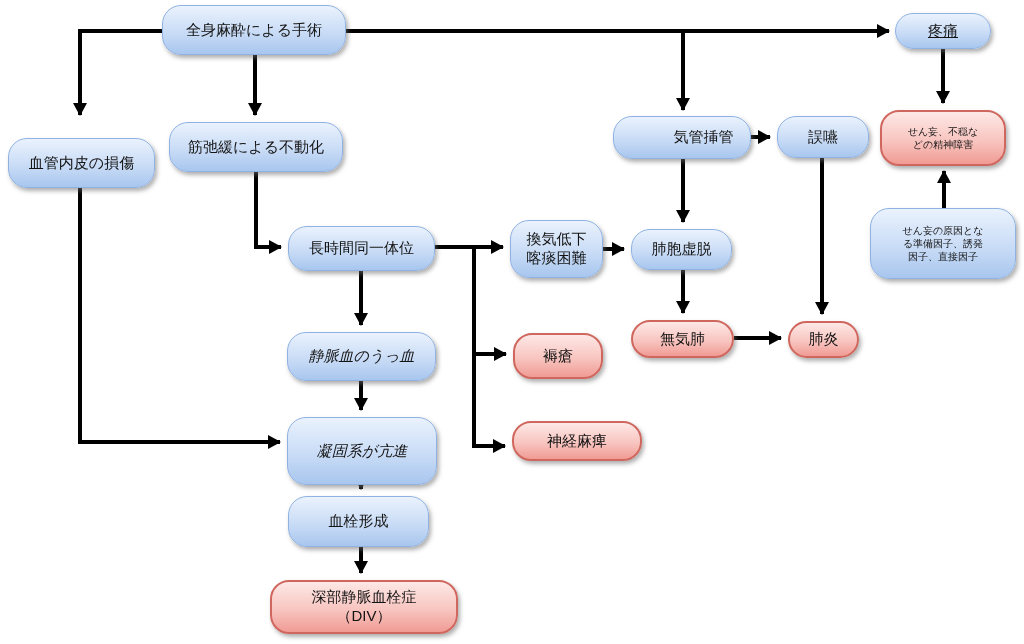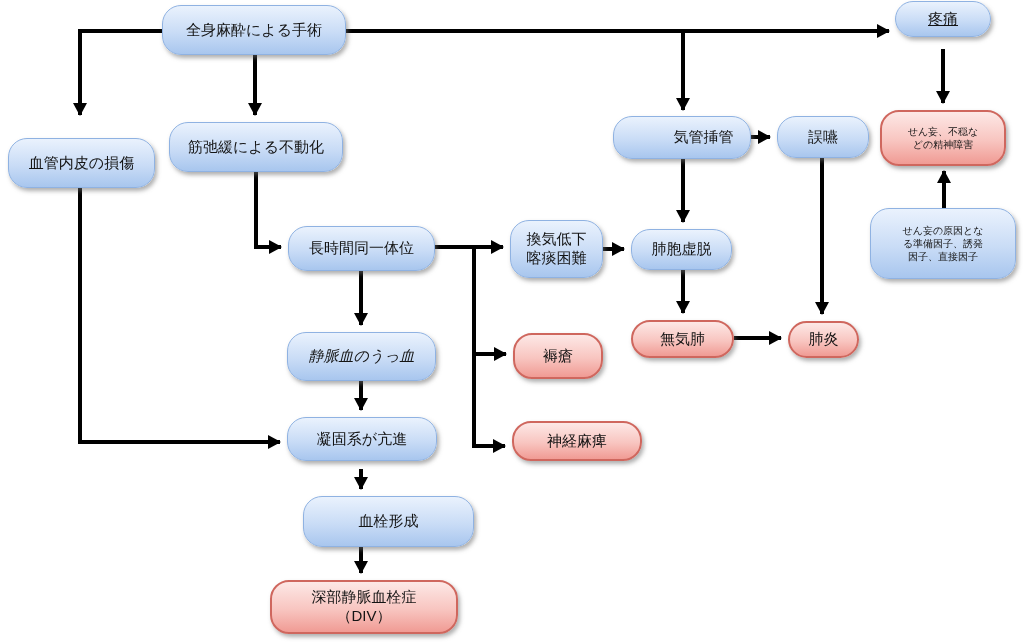--- a/index.html
+++ b/index.html
@@ -59,37 +59,37 @@
       <path d="M361,271 V325" marker-end="url(#ah)"></path>
       <path d="M361,381 V410" marker-end="url(#ah)"></path>
       <path d="M361,469 V489" marker-end="url(#ah)"></path>
       <path d="M361,547 V573" marker-end="url(#ah)"></path>
       <path d="M943,49 V103" marker-end="url(#ah)"></path>
       <path d="M944,208 V171" marker-end="url(#ah)"></path>
     </g>
   </svg>
 
   <div class="node cause" style="left:162px;top:5px;width:184px;height:50px;">全身麻酔による手術</div>
-  <div class="node cause" style="left:895px;top:1px;width:96px;height:36px;text-decoration:underline;">疼痛</div>
+  <div class="node cause" style="left:895px;top:13px;width:96px;height:36px;text-decoration:underline;">疼痛</div>
   <div class="node cause" style="left:8px;top:138px;width:147px;height:50px;">血管内皮の損傷</div>
   <div class="node cause" style="left:169px;top:122px;width:174px;height:50px;">筋弛緩による不動化</div>
   <div class="node cause" style="left:613px;top:116px;width:138px;height:43px;padding-left:48px;">気管挿管</div>
   <div class="node cause" style="left:777px;top:116px;width:92px;height:42px;">誤嚥</div>
   <div class="node outcome small" style="left:880px;top:110px;width:126px;height:56px;">せん妄、不穏な
 どの精神障害</div>
   <div class="node cause" style="left:288px;top:226px;width:147px;height:45px;">長時間同一体位</div>
   <div class="node cause" style="left:510px;top:220px;width:93px;height:58px;">換気低下
 喀痰困難</div>
   <div class="node cause" style="left:631px;top:229px;width:101px;height:41px;">肺胞虚脱</div>
   <div class="node cause small" style="left:870px;top:208px;width:146px;height:71px;">せん妄の原因とな
 る準備因子、誘発
 因子、直接因子</div>
   <div class="node cause" style="left:287px;top:332px;width:149px;height:49px;font-style:italic;">静脈血のうっ血</div>
   <div class="node outcome" style="left:513px;top:333px;width:90px;height:46px;">褥瘡</div>
   <div class="node outcome" style="left:631px;top:320px;width:103px;height:38px;">無気肺</div>
   <div class="node outcome" style="left:788px;top:321px;width:71px;height:37px;">肺炎</div>
-  <div class="node cause" style="left:287px;top:417px;width:150px;height:44px;">凝固系が亢進</div>
+  <div class="node cause" style="left:287px;top:417px;width:150px;height:68px;font-style:italic;">凝固系が亢進</div>
   <div class="node outcome" style="left:512px;top:421px;width:130px;height:40px;">神経麻痺</div>
-  <div class="node cause" style="left:303px;top:496px;width:171px;height:51px;text-align:right;">血栓形成</div>
+  <div class="node cause" style="left:288px;top:496px;width:141px;height:51px;text-align:right;">血栓形成</div>
   <div class="node outcome" style="left:270px;top:580px;width:188px;height:54px;">深部静脈血栓症
 （DIV）</div>
 
 </div>
 
 </body></html>

